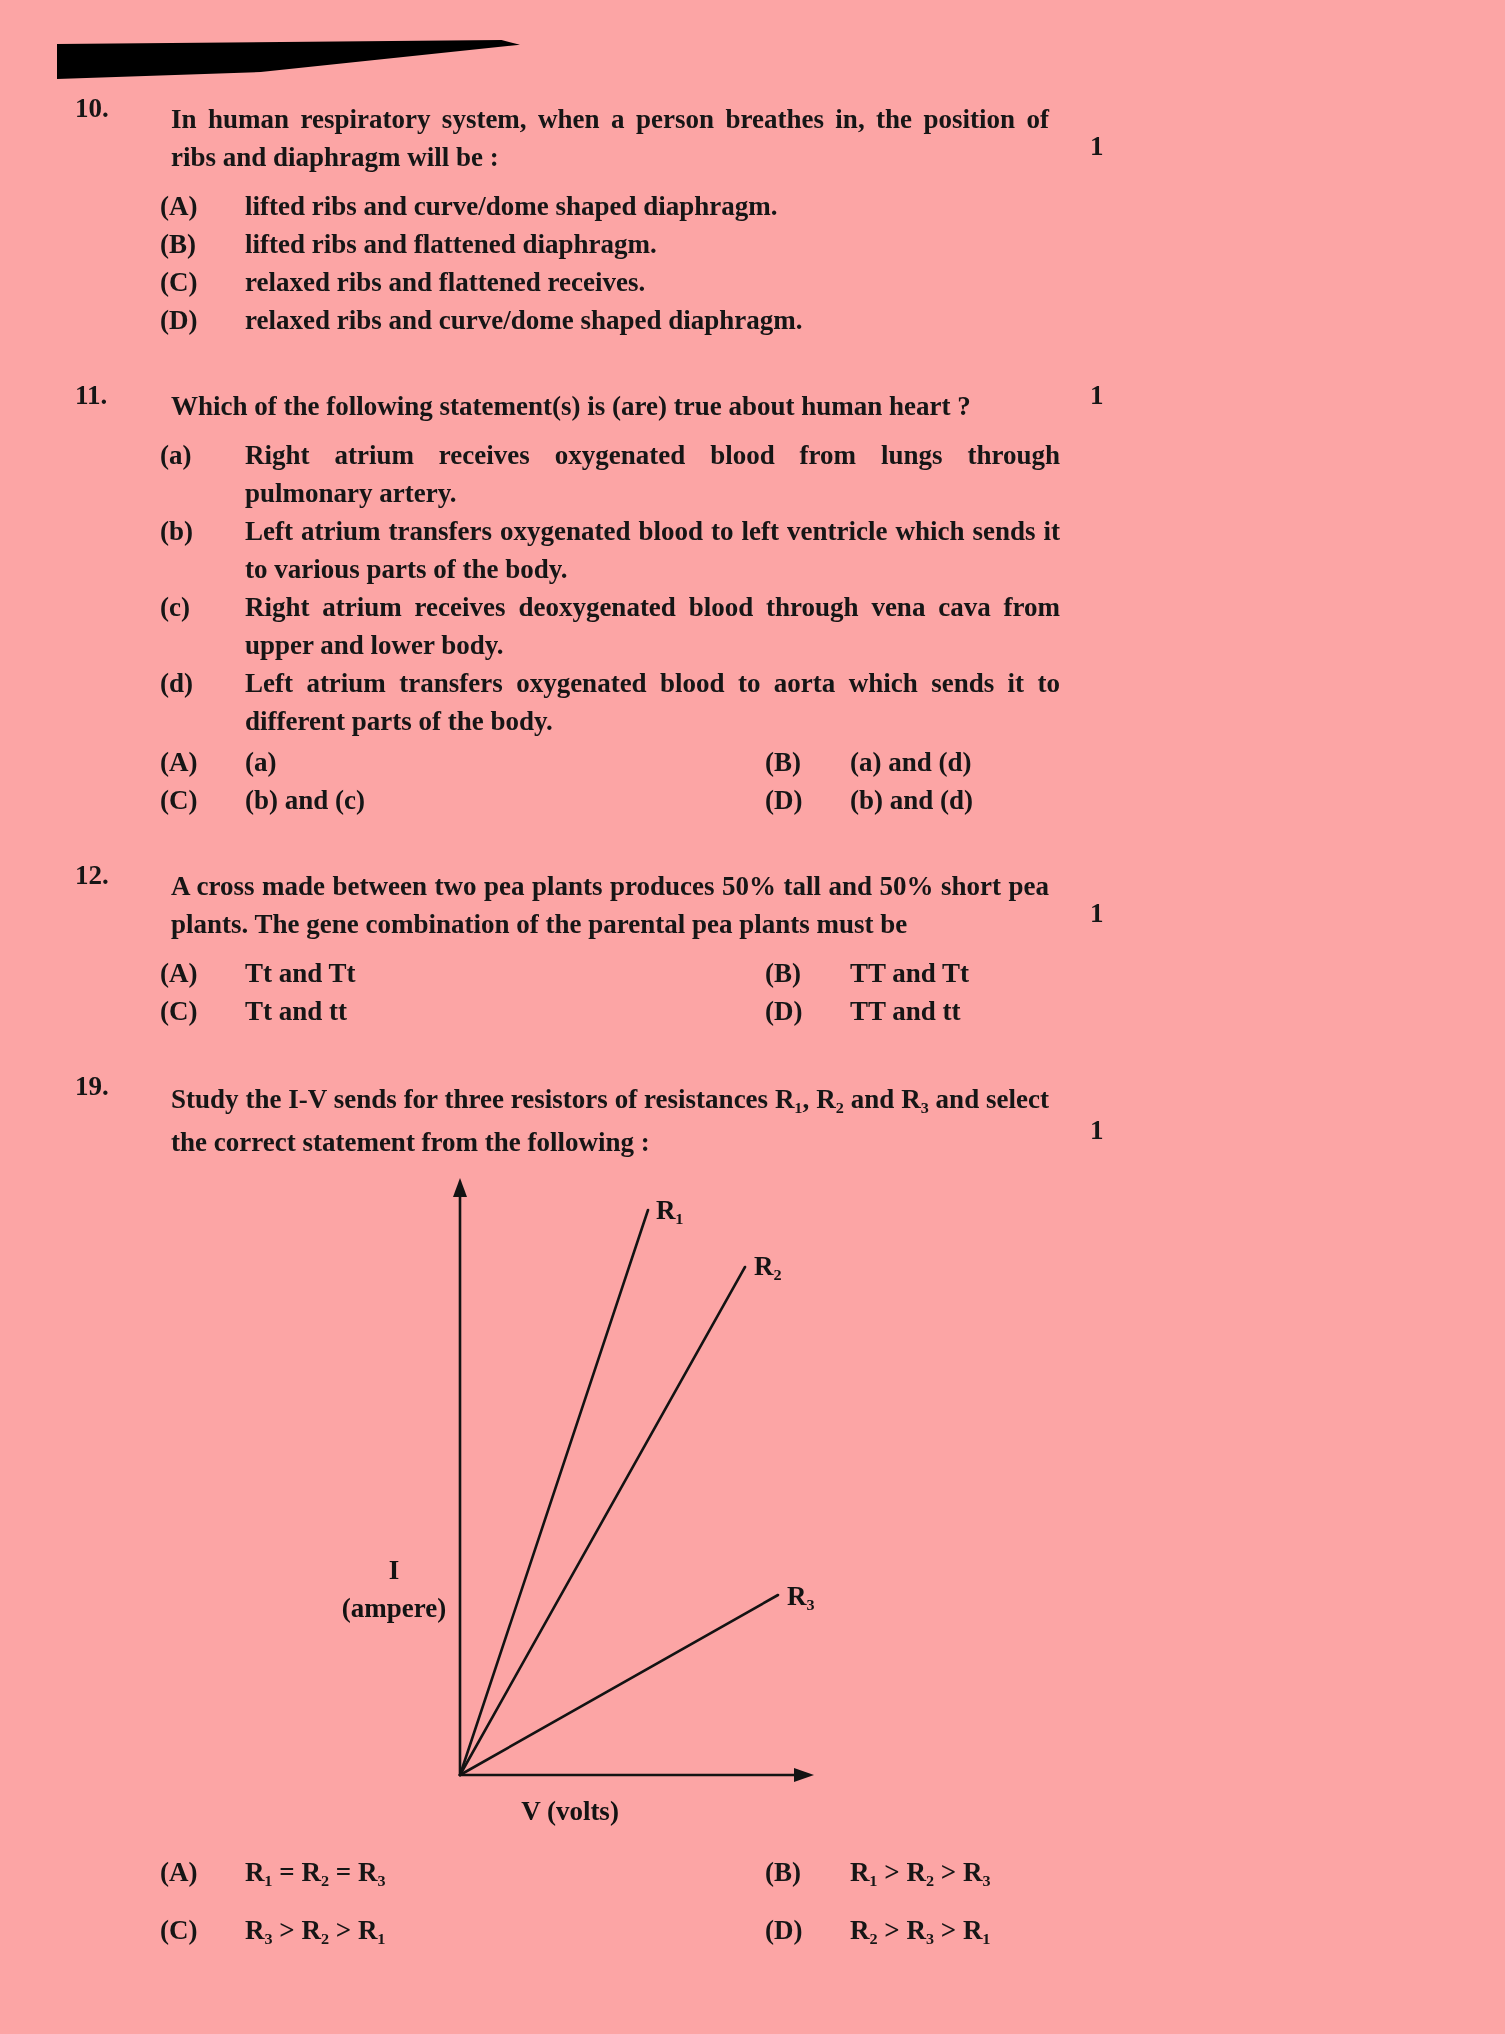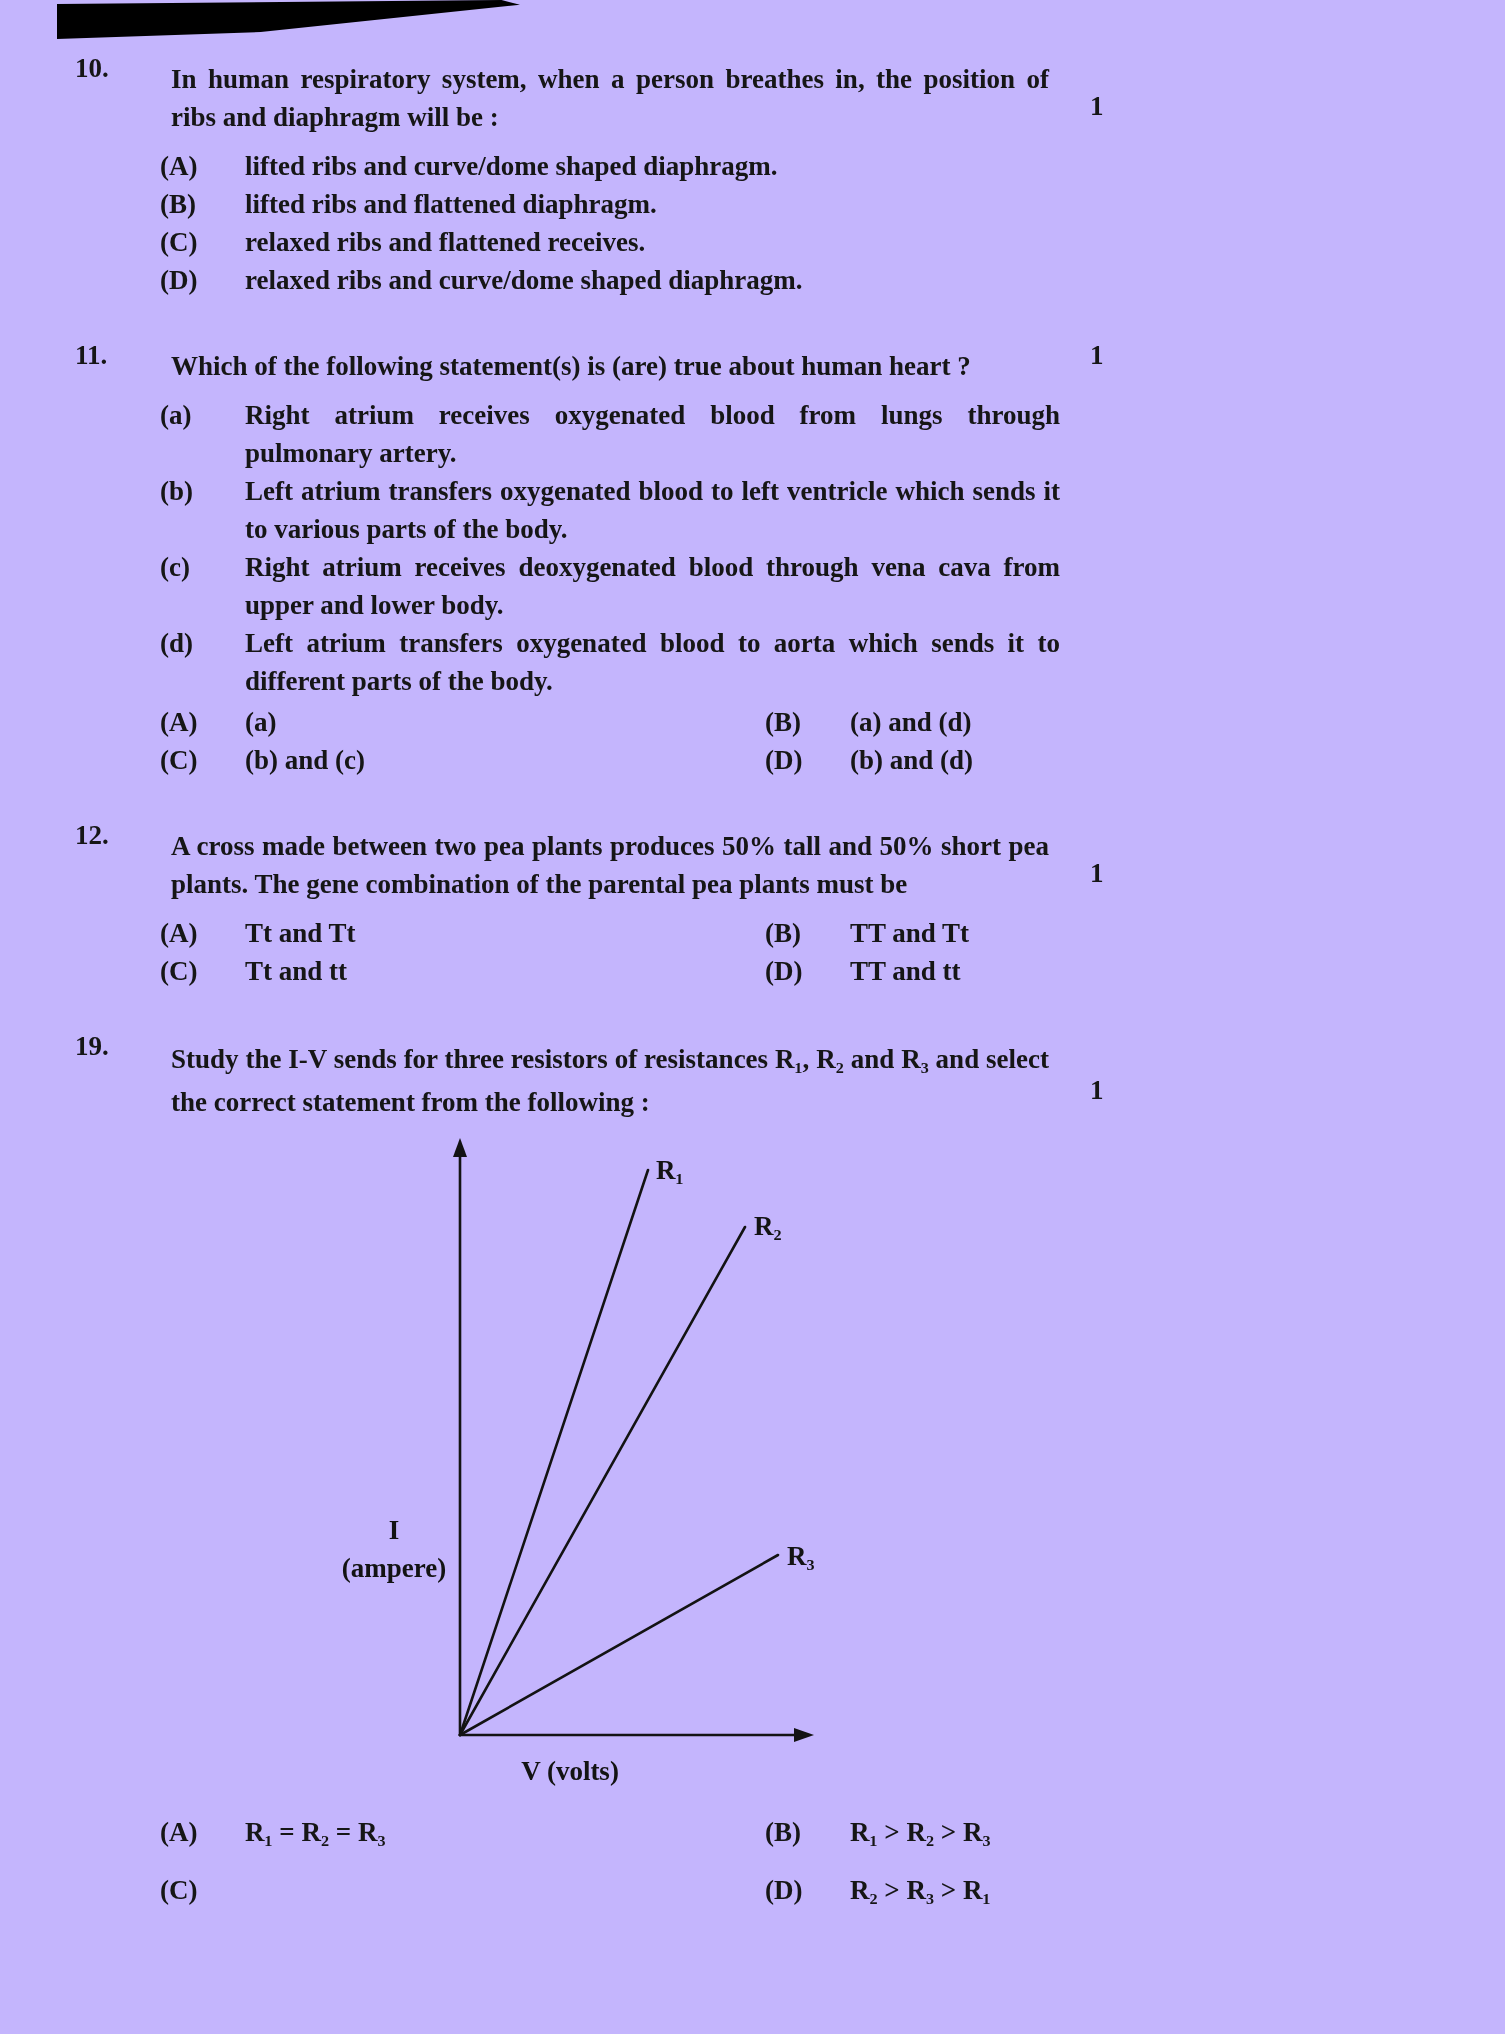--- a/index.html
+++ b/index.html
@@ -1,21 +1,21 @@
 <!DOCTYPE html>
 <html><head>
 <meta charset="utf-8">
 <style>
   html,body{margin:0;padding:0}
   body{
     width:1505px;height:2034px;background:#ffffff;
     font-family:"Liberation Serif","DejaVu Serif",serif;
     font-weight:700;color:#161616;font-size:27px;line-height:38px;
   }
-  .page{position:relative;width:1505px;height:2034px;overflow:hidden;box-sizing:border-box;background:#c4b5fd}
+  .page{position:relative;width:1505px;height:2034px;overflow:hidden;padding-top:40px;box-sizing:border-box;background:#fca5a5}
   .redaction{margin-left:57px;width:463px;height:39px;background:#000;
     clip-path:polygon(0 10%,96% 0,100% 12%,44% 82%,0 100%);margin-bottom:10px}
   .question{display:grid;grid-template-columns:85px 900px 120px;padding-left:75px;margin-bottom:37px;align-items:start}
   .qnum{white-space:nowrap}
   .qtext{text-align:justify;margin:11px}
   .qtext.lh-lg{line-height:43px}
   .qmarks{padding-left:30px}
   .pad1{padding-top:38px}
   .pad1lg{padding-top:44px}
   .optlist{margin-top:4px}
@@ -164,20 +164,21 @@
         <div class="opt">
           <span class="olabel">(A)</span>
           <span class="otext">R₁ = R₂ = R₃</span>
         </div>
         <div class="opt">
           <span class="olabel">(B)</span>
           <span class="otext">R₁ &gt; R₂ &gt; R₃</span>
         </div>
         <div class="opt">
           <span class="olabel">(C)</span>
+          <span class="otext">R₃ &gt; R₂ &gt; R₁</span>
         </div>
         <div class="opt">
           <span class="olabel">(D)</span>
           <span class="otext">R₂ &gt; R₃ &gt; R₁</span>
         </div>
       </div>
     </div>
     <div class="qmarks pad1lg">1</div>
   </section>
 

